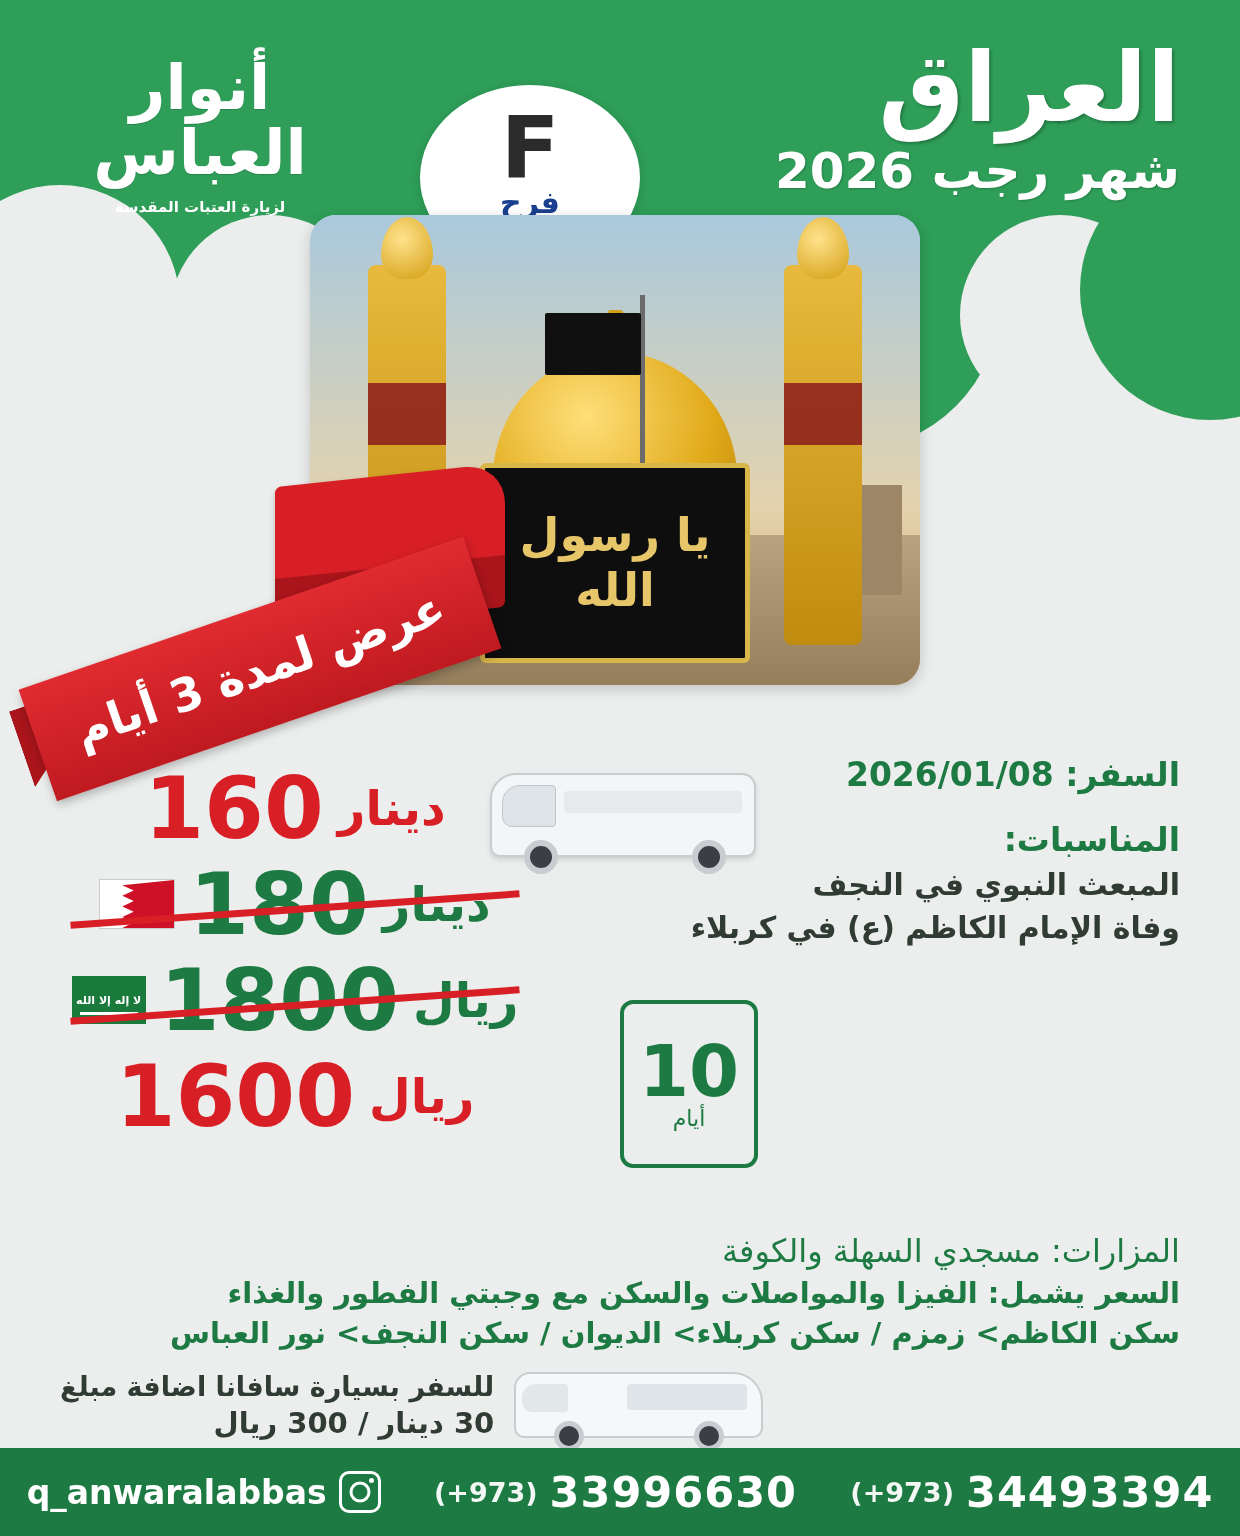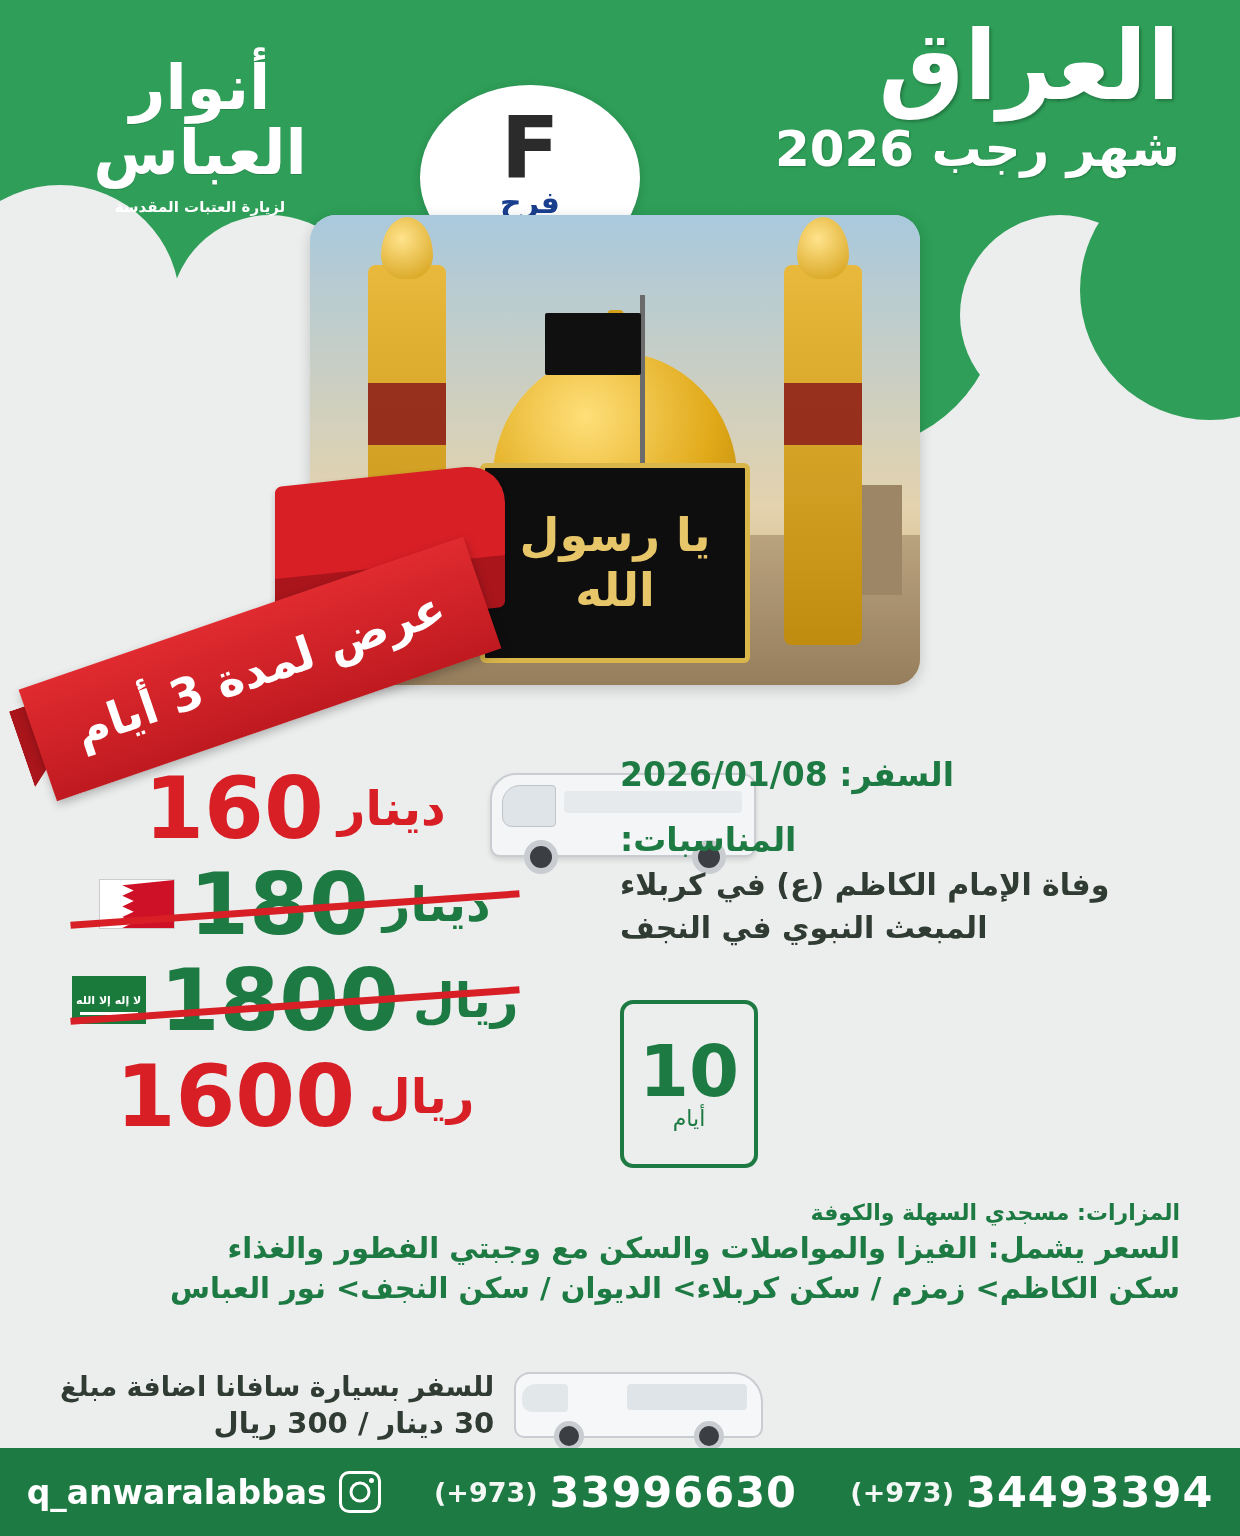--- a/index.html
+++ b/index.html
@@ -46,21 +46,21 @@
   .logo-badge .f-mark span.dark{color:#2b2b2b;}
   .logo-badge .br-name{
     color:#1a3f8f;font-size:30px;font-weight:bold;margin-top:4px;
   }
   .logo-badge .br-sub{
     color:#1a3f8f;font-size:17px;font-weight:bold;margin-top:2px;
   }
 
   
   .headline{
-    position:absolute;right:60px;top:18px;text-align:right;color:#ffffff;
+    position:absolute;right:60px;top:40px;text-align:right;color:#ffffff;
   }
   .headline .title{
     font-size:96px;font-weight:bold;line-height:1;
     text-shadow:2px 2px 3px rgba(0,0,0,.25);
   }
   .headline .subtitle{
     font-size:50px;font-weight:bold;margin-top:6px;
     text-shadow:1px 1px 2px rgba(0,0,0,.2);
   }
 
@@ -195,42 +195,42 @@
     position:absolute;left:72px;right:12px;top:16px;height:22px;background:#e7eaec;border-radius:4px;
   }
   .wheel{
     position:absolute;bottom:6px;width:34px;height:34px;border-radius:50%;
     background:#3b3f43;border:6px solid #c9ccd0;box-sizing:border-box;
   }
   .wheel.w1{left:34px;}
   .wheel.w2{right:34px;}
 
   
-  .info{position:absolute;right:60px;top:755px;width:560px;text-align:left;color:#1d7a43;}
+  .info{position:absolute;right:60px;top:755px;width:560px;text-align:right;color:#1d7a43;}
   .info .travel{font-size:33px;font-weight:bold;letter-spacing:.5px;}
   .info .occ-title{font-size:33px;font-weight:bold;margin-top:26px;}
   .info .occ-line{font-size:30px;margin-top:8px;color:#2f3b33;font-weight:600;}
 
   
   .stay{position:absolute;right:60px;top:1000px;width:560px;display:flex;align-items:center;gap:20px;justify-content:flex-start;flex-direction:row-reverse;}
   .nights{flex:1;text-align:right;}
   .nights div{font-size:31px;font-weight:bold;color:#1d7a43;line-height:1.5;}
   .days-box{
     width:130px;height:160px;border:4px solid #1d7a43;border-radius:13px;
     display:flex;flex-direction:column;align-items:center;justify-content:center;
     color:#1d7a43;flex:none;
   }
   .days-box .num{font-size:72px;font-weight:bold;line-height:.95;}
   .days-box .lbl{font-size:22px;font-weight:normal;}
 
   
   .details{
     position:absolute;right:60px;left:60px;top:1200px;text-align:right;color:#2f3b33;
   }
-  .details .l1{font-size:22px;color:#1d7a43;font-weight:700;}
+  .details .l1{font-size:32px;color:#1d7a43;font-weight:400;margin-top:32px;}
   .details .l2{font-size:29px;margin-top:6px;color:#1d7a43;font-weight:600;}
   .details .l3{font-size:29px;margin-top:6px;font-weight:bold;color:#1d7a43;}
 
   
   .van-block{
     position:absolute;left:60px;right:60px;top:1345px;height:120px;
     display:flex;align-items:center;justify-content:flex-start;flex-direction:row-reverse;gap:20px;
   }
   .van-text{text-align:right;color:#2f3b33;}
   .van-text .t1{font-size:27px;font-weight:bold;}
@@ -364,22 +364,22 @@
   <div class="wheel w1"></div>
   <div class="wheel w2"></div>
 </div>
 
 <div class="info">
   <div class="travel">
     <span>السفر:</span>
     <span>2026/01/08</span>
   </div>
   <div class="occ-title">المناسبات:</div>
+  <div class="occ-line">المبعث النبوي في النجف</div>
   <div class="occ-line">وفاة الإمام الكاظم (ع) في كربلاء</div>
-  <div class="occ-line">المبعث النبوي في النجف</div>
 </div>
 
 <div class="stay">
   <div class="days-box">
     <div class="num">10</div>
     <div class="lbl">أيام</div>
   </div>
 </div>
 
 <div class="details">

